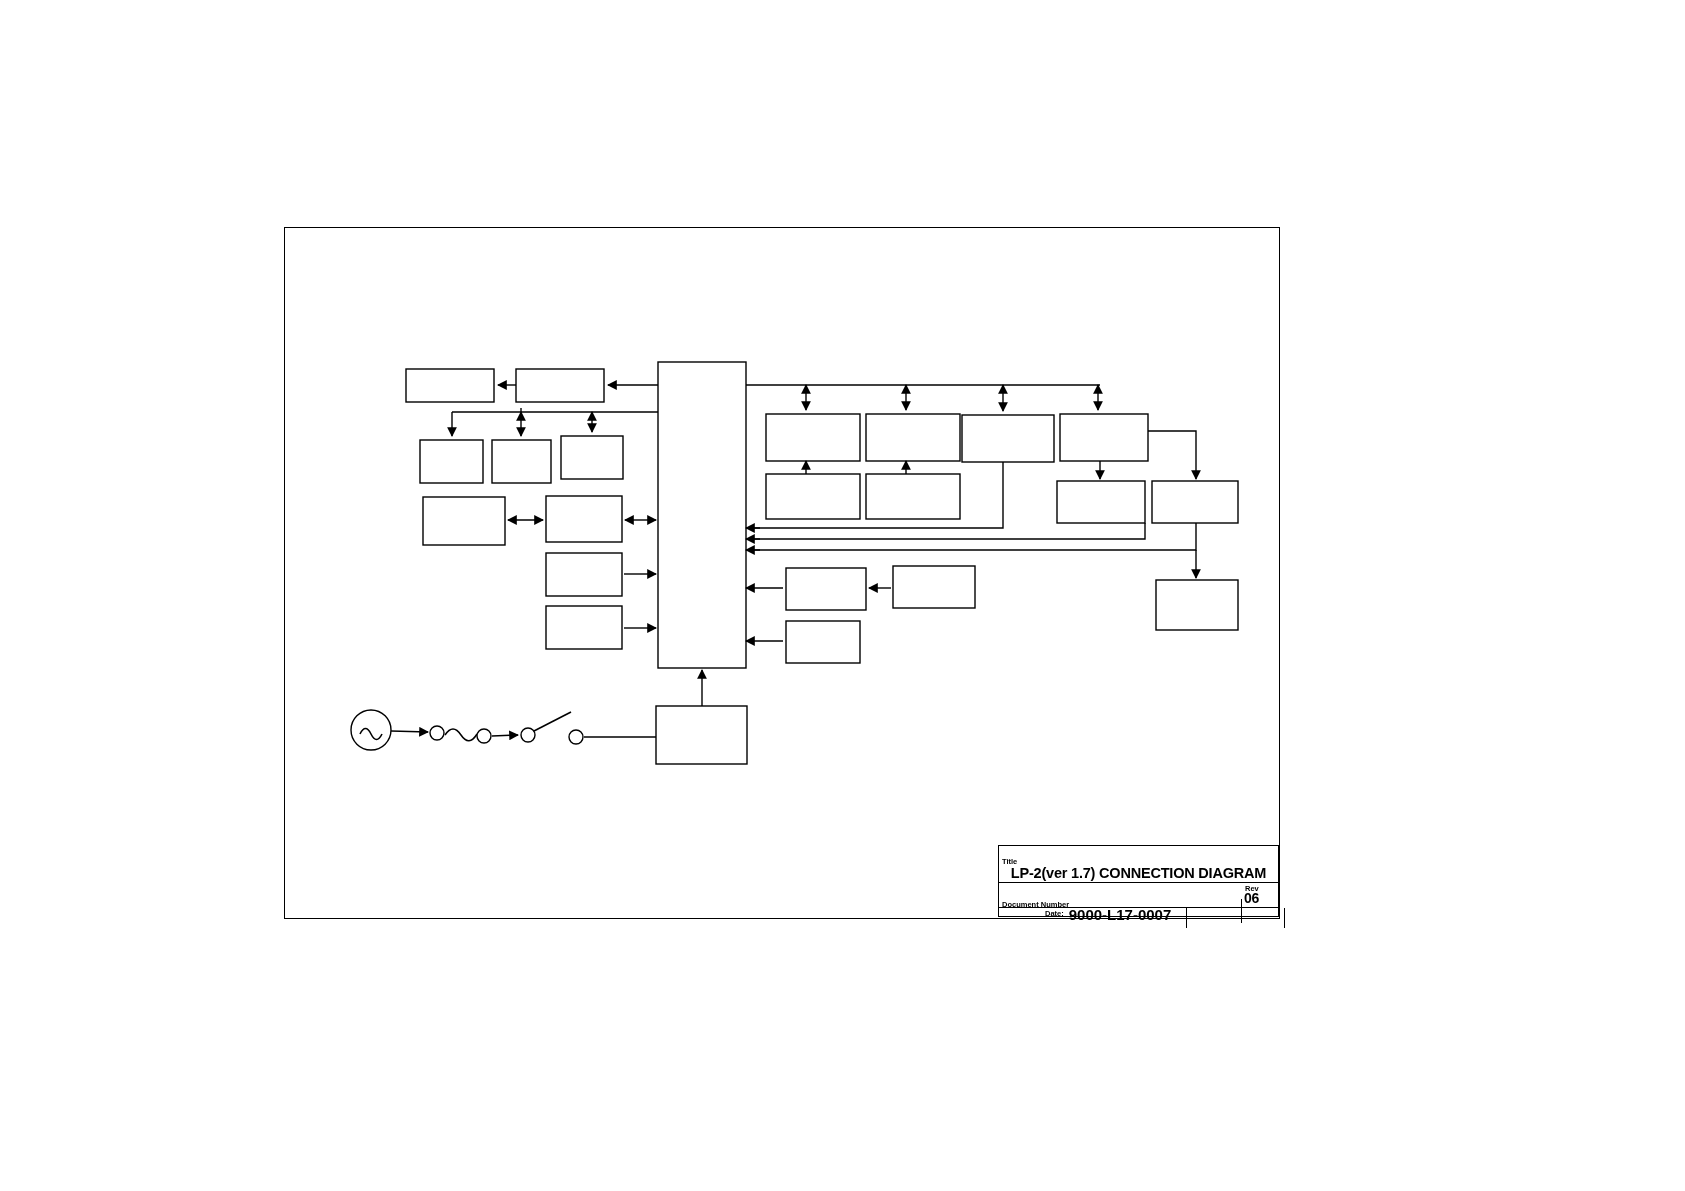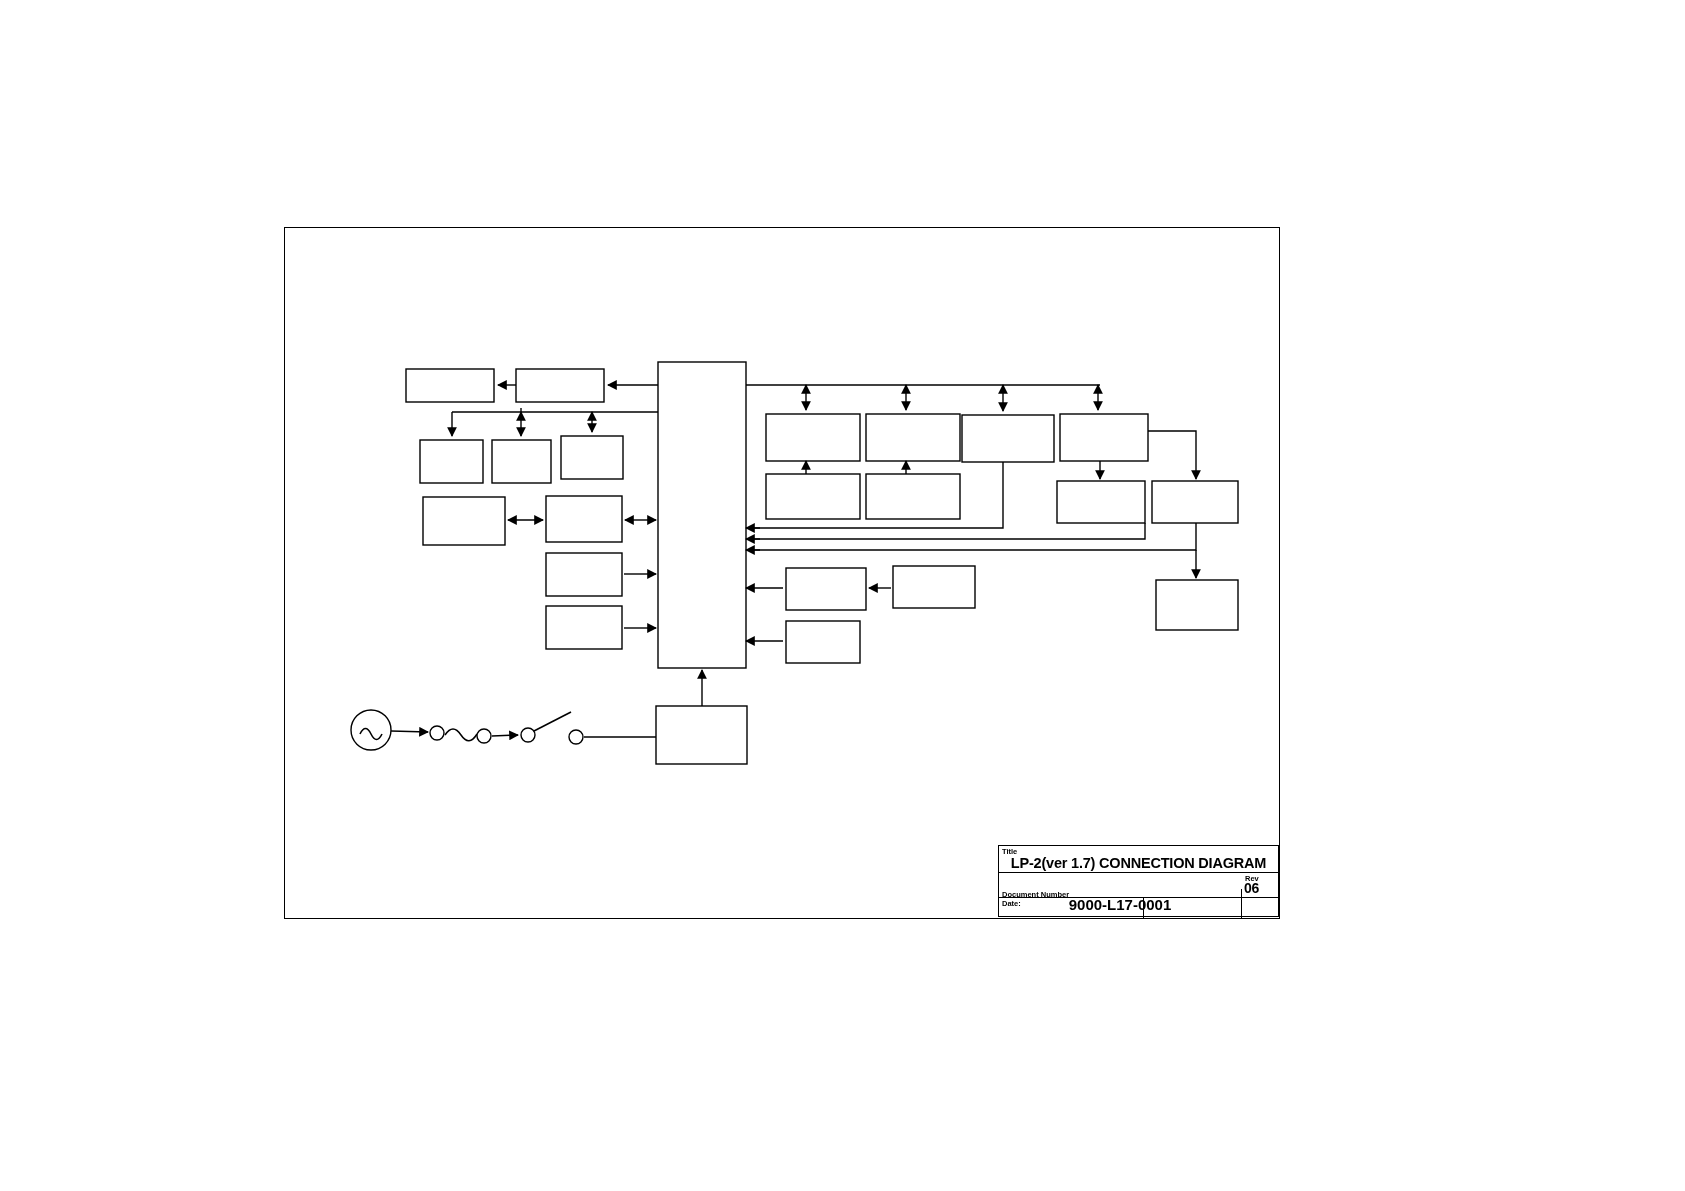--- a/index.html
+++ b/index.html
@@ -50,22 +50,22 @@
     box-sizing: border-box;
     background: #ffffff;
     font-family: "Liberation Sans", sans-serif;
   }
   .tb-row {
     position: relative;
     box-sizing: border-box;
     width: 100%;
     border-bottom: 1.5px solid #000000;
   }
-  .tb-row:last-child { border-bottom: none; }
-  .tb-row-1 { height: 27px; }
+  .tb-row:last-child { border-bottom: none; margin-left: 43px; }
+  .tb-row-1 { height: 27px; margin-top: 10px; }
   .tb-row-2 { height: 25px; }
   .tb-row-3 { height: 20px; }
   .tb-label {
     position: absolute;
     left: 3px;
     top: 1px;
     font-size: 7.5px;
     font-weight: bold;
     letter-spacing: 0px;
     color: #000000;
@@ -248,21 +248,21 @@
   </svg>
 
   <div class="titleblock">
     <div class="tb-row tb-row-1">
       <span class="tb-label">Title</span>
       <span class="tb-value">LP-2(ver 1.7) CONNECTION DIAGRAM</span>
     </div>
     <div class="tb-row tb-row-2">
       <div class="tb-cell-doc">
         <span class="tb-label">Document Number</span>
-        <span class="tb-doc-value">9000-L17-0001</span>
+        <span class="tb-doc-value">9000-L17-0007</span>
       </div>
       <div class="tb-cell-rev">
         <span class="tb-label">Rev</span>
         <span class="tb-value">06</span>
       </div>
     </div>
     <div class="tb-row tb-row-3">
       <div class="tb-cell-date">
         <span class="tb-label">Date:</span>
         <span class="tb-value"></span>

